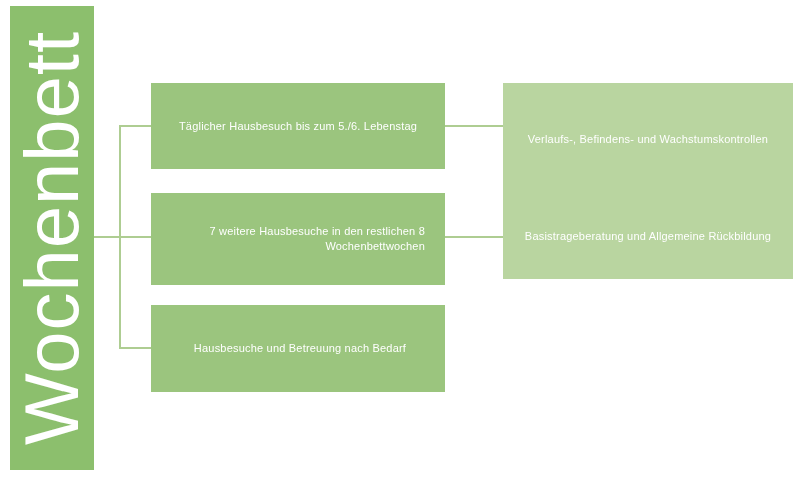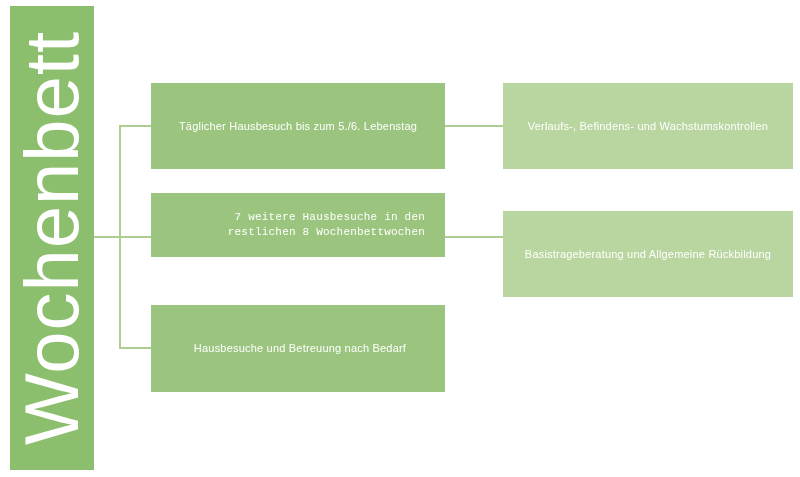--- a/index.html
+++ b/index.html
@@ -62,31 +62,31 @@
     letter-spacing: 0.2px;
   }
   .main-box {
     left: 151px;
     width: 294px;
     background: var(--primary_box, #9bc57e);
     padding: 0 20px;
     box-sizing: border-box;
   }
   .main-box-1 { top: 83px;  height: 86px; }
-  .main-box-2 { top: 193px; height: 64px; font-family: Liberation Mono, monospace; }
+  .main-box-2 { top: 193px; height: 92px; }
   .main-box-3 { top: 305px; height: 87px; padding-left: 24px; }
   .detail-box {
     left: 503px;
     width: 290px;
     background: var(--secondary_box, #b9d5a0);
     padding: 0 12px;
     box-sizing: border-box;
   }
-  .detail-box-1 { top: 83px;  height: 86px; }
-  .detail-box-2 { top: 193px; height: 86px; margin-top: 18px; }
+  .detail-box-1 { top: 83px;  height: 112px; }
+  .detail-box-2 { top: 193px; height: 86px; }
 </style>
 </head>
 <body>
 
 <div class="canvas">
 
   <div class="title-bar">
     <div class="title-bar-text">Wochenbett</div>
   </div>
 

